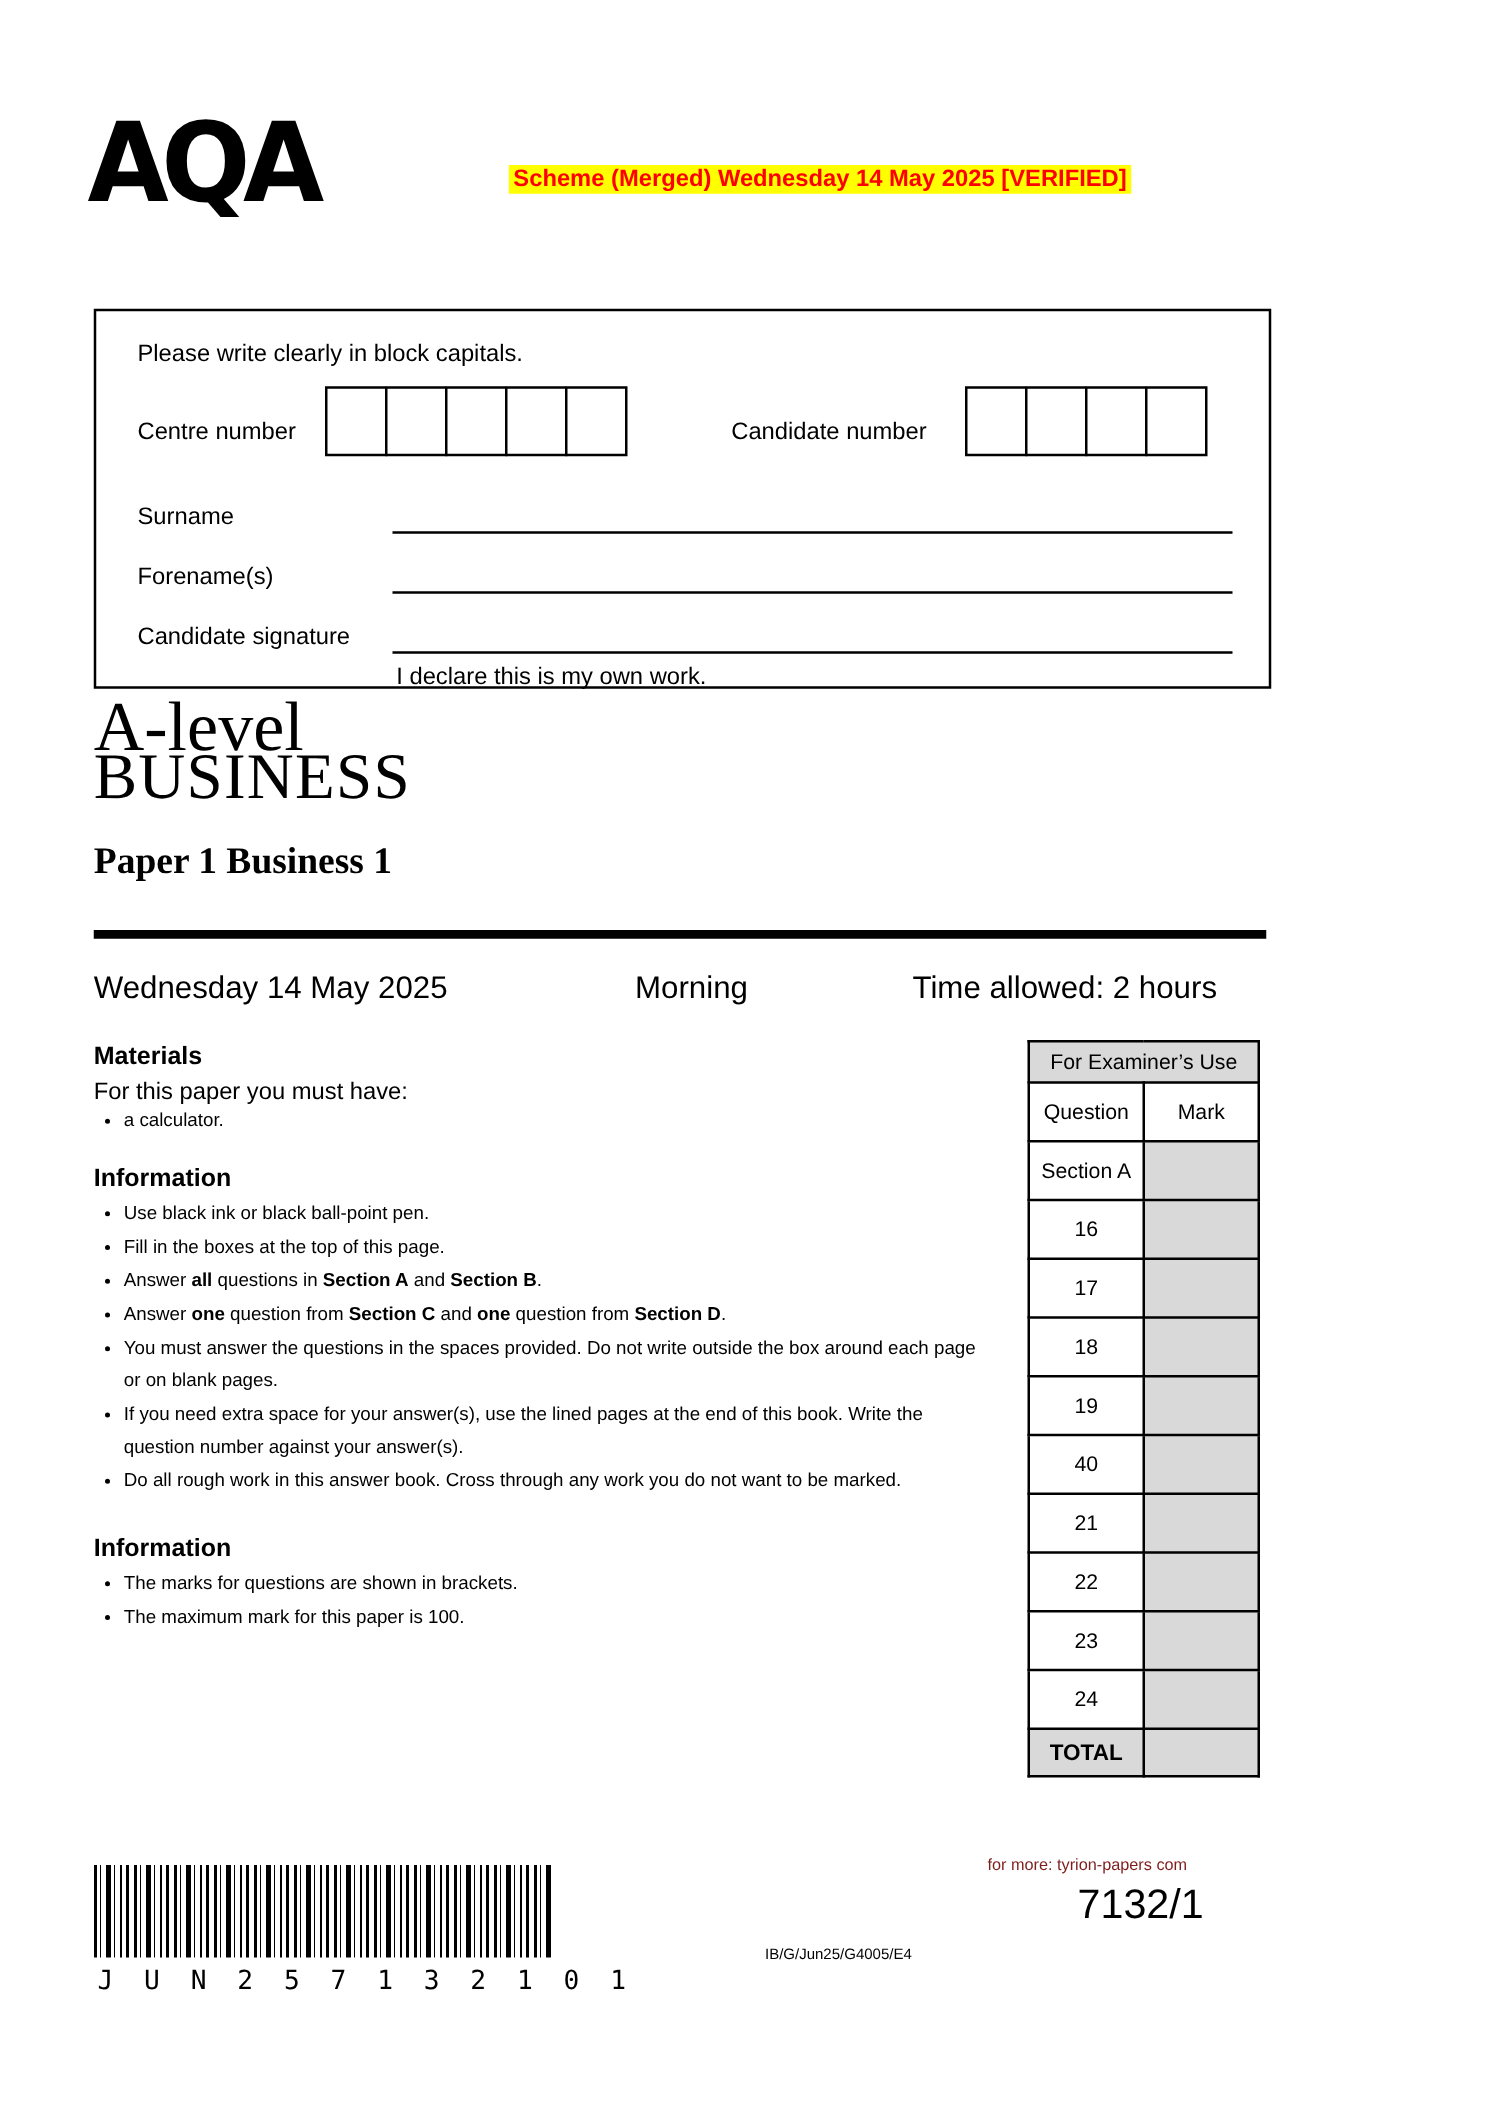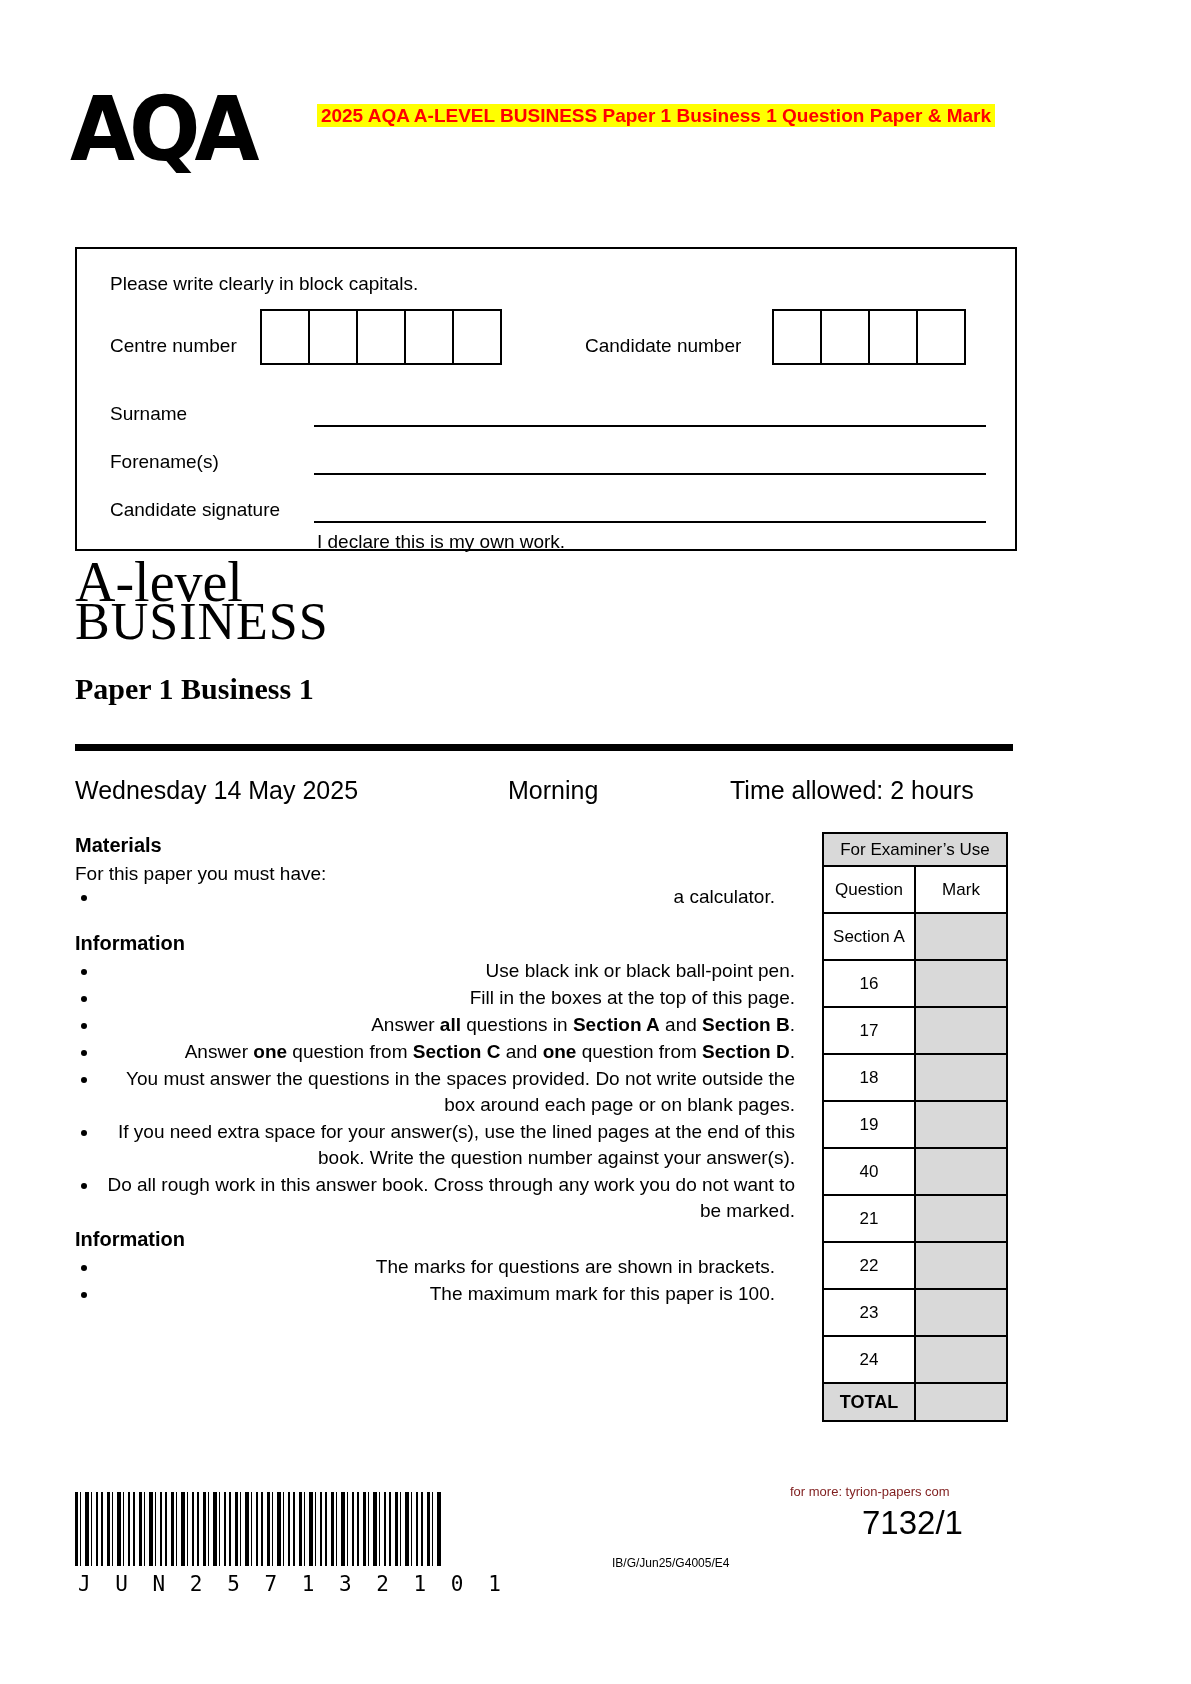--- a/index.html
+++ b/index.html
@@ -42,21 +42,21 @@
   .h-bold{font-weight:bold;font-size:20px;}
   .body-text{font-size:19px;line-height:26px;}
   .materials-h{left:75px;top:834px;}
   .materials-intro{left:75px;top:861px;}
   .materials-list{left:75px;top:884px;width:700px;}
   .instructions-h{left:75px;top:932px;}
   .instructions-list{left:75px;top:958px;width:720px;}
   .information-h{left:75px;top:1228px;}
   .information-list{left:75px;top:1254px;width:700px;}
   ul.blist{margin:0;padding-left:24px;list-style:disc;}
-  ul.blist li{font-size:19px;line-height:26px;margin-bottom:1px;text-align:right;}
+  ul.blist li{font-size:15px;line-height:26px;margin-bottom:1px;}
 
   
   .examiner{left:822px;top:832px;width:186px;border-collapse:collapse;table-layout:fixed;}
   .examiner th,.examiner td{border:2px solid #000;text-align:center;font-weight:normal;
      font-size:17px;padding:0;height:47px;box-sizing:border-box;background:#fff;}
   .examiner .tbl-title{background:#d9d9d9;height:33px;font-size:17px;}
   .examiner .mark-cell{background:#d9d9d9;}
   .examiner .total-label{background:#d9d9d9;font-weight:bold;font-size:18px;height:38px;}
   .examiner .total-mark{background:#d9d9d9;height:38px;}
 
@@ -71,21 +71,22 @@
   .ref-code{left:612px;top:1556px;font-size:12px;}
   .watermark{left:790px;top:1484px;font-size:13px;color:#7f1d1d;}
   .paper-code{left:862px;top:1504px;font-size:33px;font-family:"Liberation Sans",sans-serif;}
 </style>
 </head>
 <body>
 
 <div class="abs logo">AQA</div>
 
 <div class="abs banner">
-  <span class="hl">2025 AQA A-LEVEL BUSINESS Paper 1 Business 1 Question Paper &amp; Mark</span><br>
+  <br>
+  <span class="hl">Scheme (Merged) Wednesday 14 May 2025 [VERIFIED]</span>
 </div>
 
 <div class="abs candidate-box">
   <div class="cb-text" style="left:33px;top:24px;">Please write clearly in block capitals.</div>
 
   <div class="cb-text" style="left:33px;top:86px;">Centre number</div>
   <div class="boxes" style="left:183px;top:60px;">
     <div class="nbox"></div>
     <div class="nbox"></div>
     <div class="nbox"></div>

